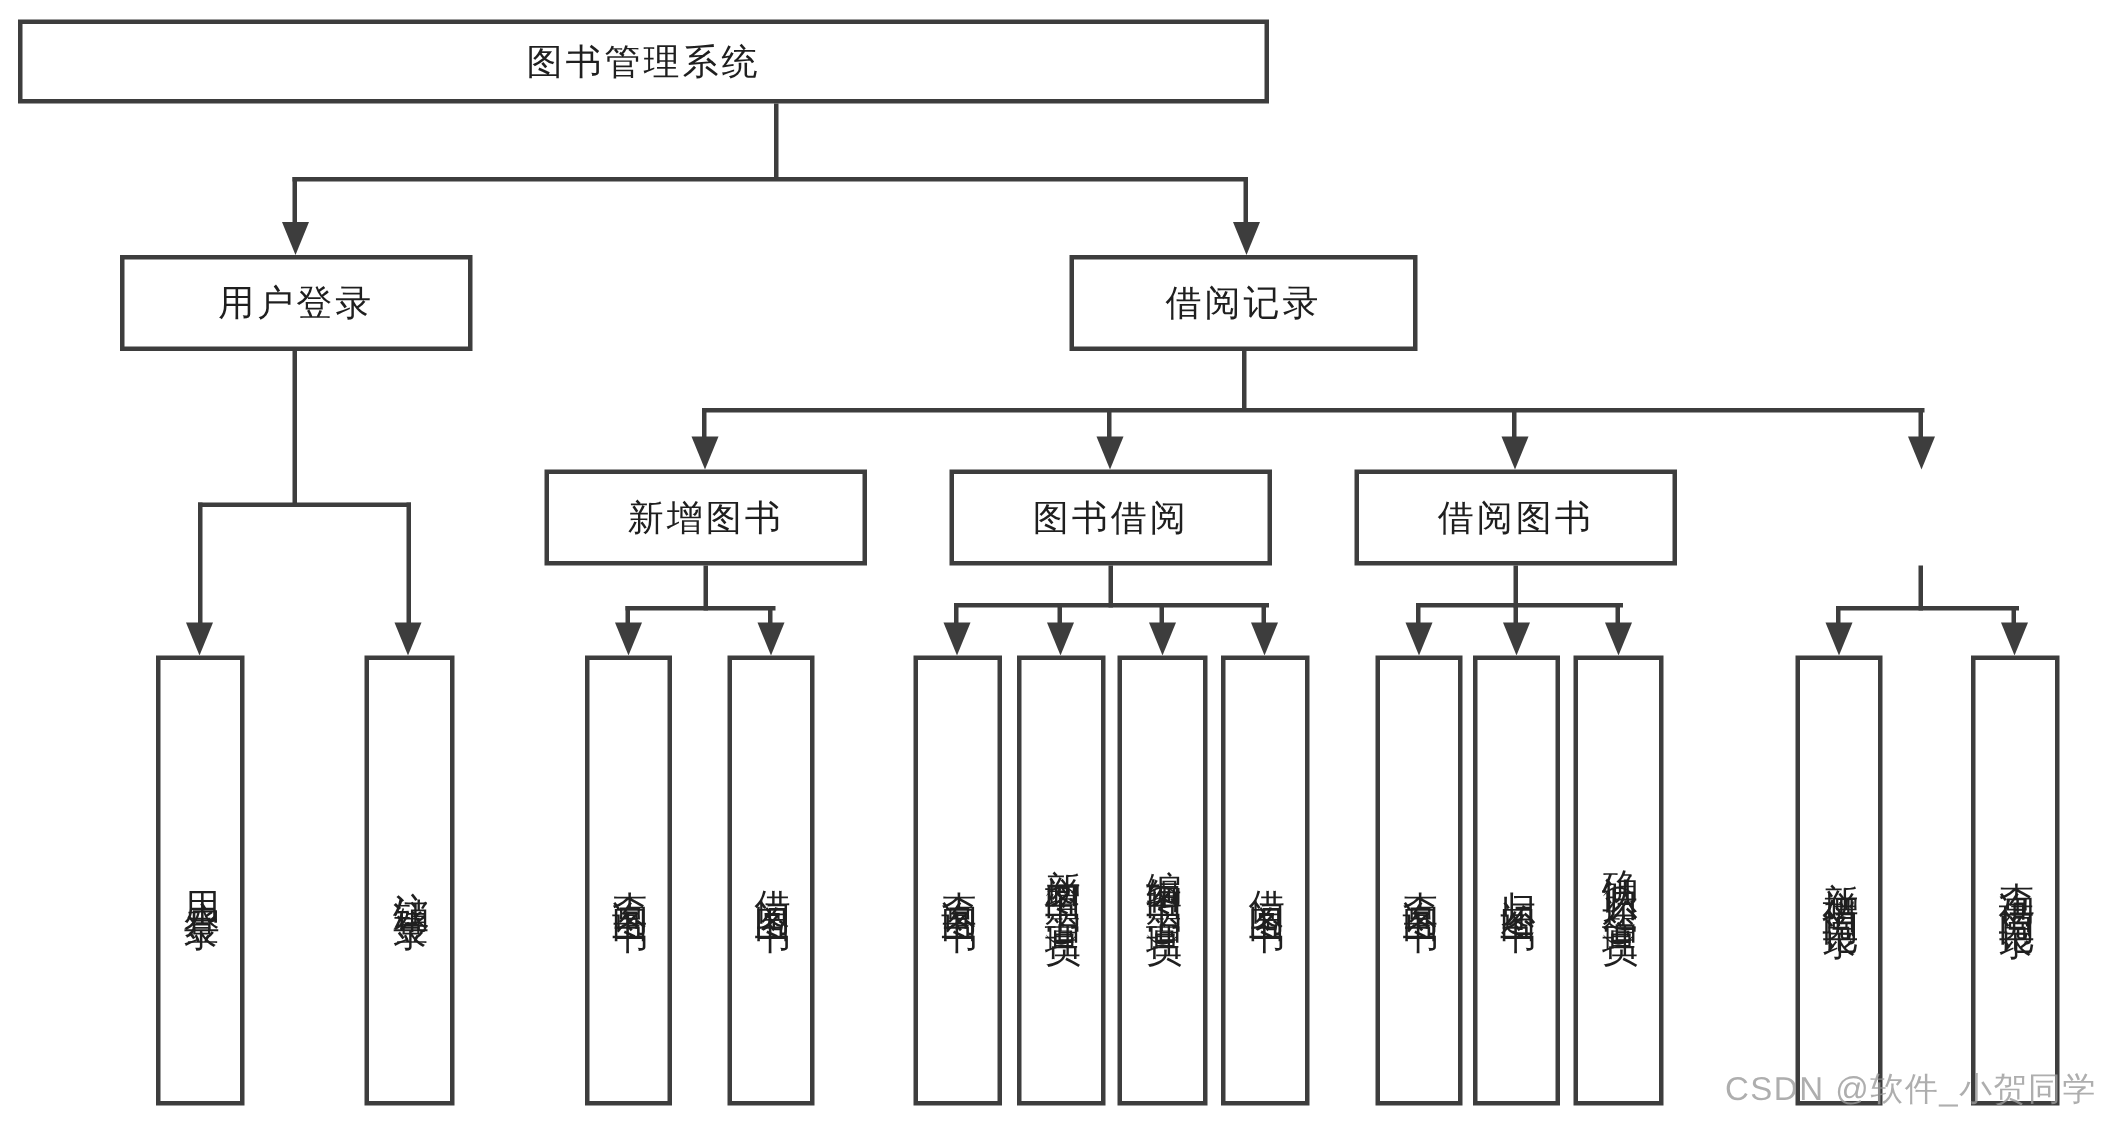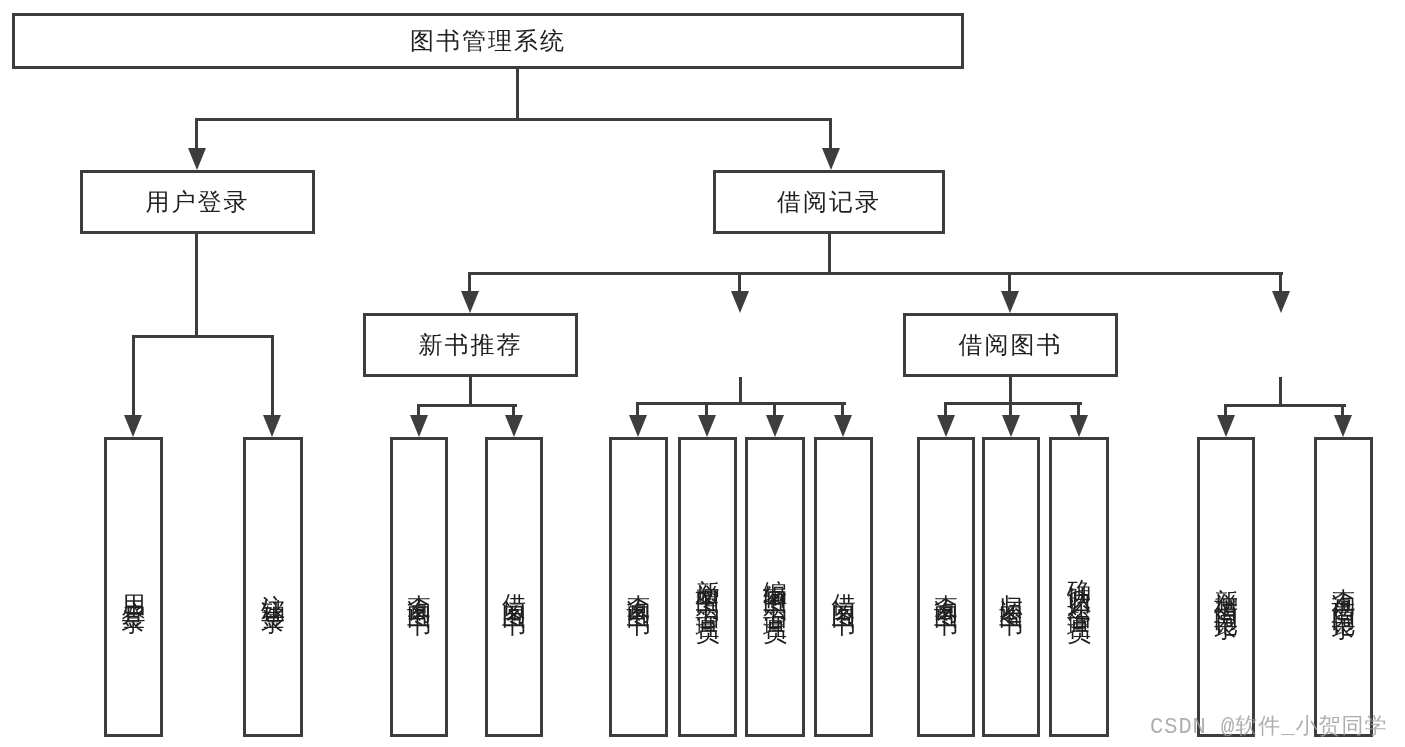--- a/index.html
+++ b/index.html
@@ -25,29 +25,28 @@
   .hline,.vline{position:absolute;background:var(--line);}
   .arrow{
     position:absolute;width:0;height:0;
     border-left:9px solid transparent;border-right:9px solid transparent;
     border-top:22px solid var(--line);
   }
   .watermark{
     position:absolute;left:1150px;top:711px;z-index:5;
     font-size:22px;letter-spacing:1px;color:var(--watermark);opacity:.8;
     white-space:nowrap;
-    font-family:Liberation Mono, monospace;
   }
 </style>
 </head>
 <body>
 
 <div class="canvas">
 
-  <div class="box" style="left:12px;top:13px;width:952px;height:56px">
+  <div class="box" style="left:12px;top:13px;width:834px;height:56px">
     <span class="lbl">图书管理系统</span>
   </div>
 
   <div class="vline" style="left:516px;top:69px;width:3px;height:50px"></div>
   <div class="hline" style="left:195px;top:118px;width:637px;height:3px"></div>
   <div class="vline" style="left:195px;top:118px;width:3px;height:33px"></div>
   <div class="vline" style="left:829px;top:118px;width:3px;height:33px"></div>
   <div class="arrow" style="left:188px;top:148px"></div>
   <div class="arrow" style="left:822px;top:148px"></div>
 
@@ -70,21 +69,24 @@
   <div class="vline" style="left:468px;top:272px;width:3px;height:21px"></div>
   <div class="vline" style="left:738px;top:272px;width:3px;height:21px"></div>
   <div class="vline" style="left:1008px;top:272px;width:3px;height:21px"></div>
   <div class="vline" style="left:1279px;top:272px;width:3px;height:21px"></div>
   <div class="arrow" style="left:461px;top:291px"></div>
   <div class="arrow" style="left:731px;top:291px"></div>
   <div class="arrow" style="left:1001px;top:291px"></div>
   <div class="arrow" style="left:1272px;top:291px"></div>
 
   <div class="box" style="left:363px;top:313px;width:215px;height:64px">
-    <span class="lbl">新书推荐</span>
+    <span class="lbl">新增图书</span>
+  </div>
+  <div class="box" style="left:633px;top:313px;width:215px;height:64px">
+    <span class="lbl">图书借阅</span>
   </div>
   <div class="box" style="left:903px;top:313px;width:215px;height:64px">
     <span class="lbl">借阅图书</span>
   </div>
 
   <div class="vline" style="left:469px;top:377px;width:3px;height:30px"></div>
   <div class="hline" style="left:417px;top:404px;width:100px;height:3px"></div>
   <div class="vline" style="left:417px;top:404px;width:3px;height:13px"></div>
   <div class="vline" style="left:512px;top:404px;width:3px;height:13px"></div>
   <div class="arrow" style="left:410px;top:415px"></div>

